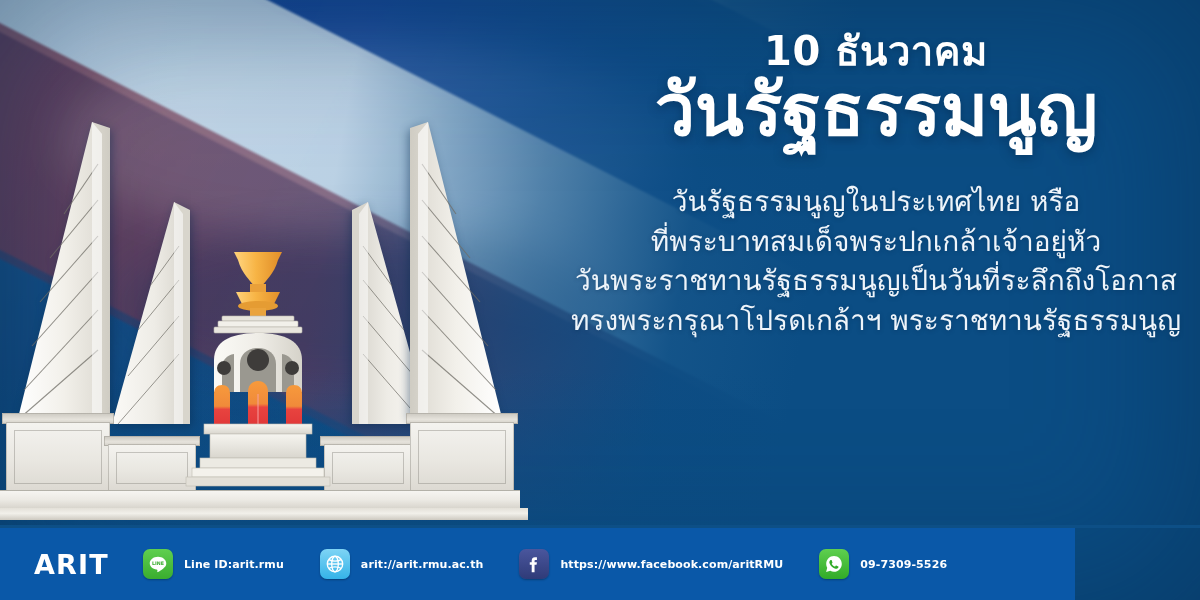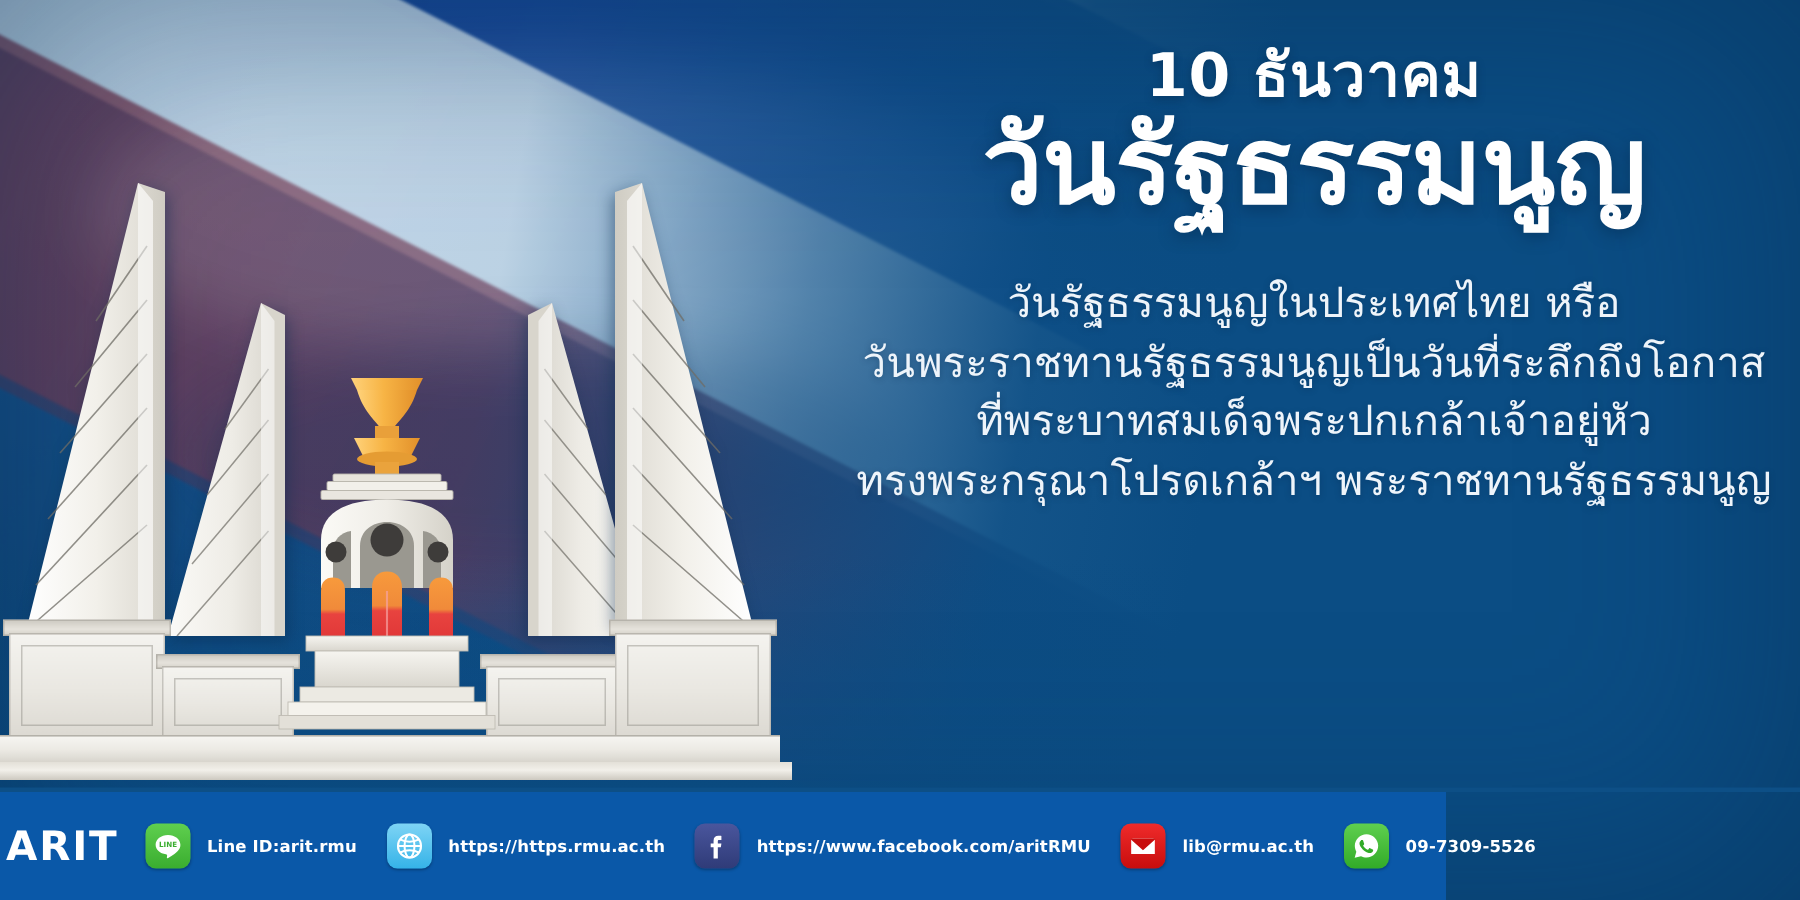--- a/index.html
+++ b/index.html
@@ -72,22 +72,22 @@
   .content{position:absolute;right:14px;top:28px;width:620px;text-align:center;}
   .date-line{font-size:40px;font-weight:700;color:#ffffff;letter-spacing:.5px;line-height:1.15;
     text-shadow:0 2px 6px rgba(4,40,74,.45);}
   .main-title{font-size:72px;font-weight:700;color:#ffffff;line-height:1.08;margin-top:4px;
     letter-spacing:-0.5px;text-shadow:0 3px 10px rgba(4,40,74,.5);white-space:nowrap;font-family:Liberation Mono, monospace;}
   .desc{margin-top:26px;color:#eef4fa;font-size:28px;line-height:1.42;font-weight:400;
     text-shadow:0 1px 4px rgba(4,40,74,.40);}
   .desc div{white-space:nowrap;}
 
   
-  .footer{position:absolute;left:0;bottom:0;width:964px;height:72px;background:#0a58a8;
-    display:flex;align-items:center;padding-left:4px;gap:0;}
+  .footer{position:absolute;left:0;bottom:0;width:1075px;height:72px;background:#0a58a8;
+    display:flex;align-items:center;padding-left:34px;gap:16px;}
   .footer-divider{position:absolute;left:0;bottom:72px;width:1200px;height:3px;background:#0d4f86;}
   .brand{color:#fff;font-size:27px;font-weight:700;letter-spacing:1.2px;margin-right:18px;}
   .contact{display:flex;align-items:center;margin-right:20px;}
   .c-icon{width:30px;height:30px;border-radius:7px;display:flex;align-items:center;justify-content:center;
     flex:0 0 auto;box-shadow:0 1px 2px rgba(0,0,0,.3);}
   .c-text{color:#ffffff;font-size:11px;font-weight:700;margin-left:11px;white-space:nowrap;letter-spacing:.1px;}
   .ic-line{background:linear-gradient(180deg,#5fcf4f 0%,#3aad2f 100%);}
   .ic-web{background:linear-gradient(180deg,#7ed4f5 0%,#35b3e8 100%);}
   .ic-fb{background:linear-gradient(180deg,#4a569d 0%,#2f3b78 100%);}
   .ic-mail{background:linear-gradient(180deg,#ef2b2b 0%,#c80d0d 100%);}
@@ -262,22 +262,22 @@
 
     <div class="base"></div>
     <div class="base2"></div>
   </div>
 
   <div class="content">
     <div class="date-line">10 ธันวาคม</div>
     <div class="main-title">วันรัฐธรรมนูญ</div>
     <div class="desc">
       <div>วันรัฐธรรมนูญในประเทศไทย หรือ</div>
+      <div>ที่พระบาทสมเด็จพระปกเกล้าเจ้าอยู่หัว</div>
       <div>วันพระราชทานรัฐธรรมนูญเป็นวันที่ระลึกถึงโอกาส</div>
-      <div>ที่พระบาทสมเด็จพระปกเกล้าเจ้าอยู่หัว</div>
       <div>ทรงพระกรุณาโปรดเกล้าฯ พระราชทานรัฐธรรมนูญ</div>
     </div>
   </div>
 
   <div class="footer-divider"></div>
   <div class="footer">
 
     <div class="brand">ARIT</div>
 
     <div class="contact">
@@ -293,42 +293,32 @@
     <div class="contact">
       <span class="c-icon ic-web">
         <svg width="22" height="22" viewBox="0 0 24 24" fill="none" stroke="#ffffff" stroke-width="1.5" aria-hidden="true">
           <circle cx="12" cy="12" r="8.4"></circle>
           <ellipse cx="12" cy="12" rx="3.6" ry="8.4"></ellipse>
           <line x1="3.6" y1="12" x2="20.4" y2="12"></line>
           <path d="M5.2 7.2c1.9 1.1 4.2 1.7 6.8 1.7s4.9-.6 6.8-1.7"></path>
           <path d="M5.2 16.8c1.9-1.1 4.2-1.7 6.8-1.7s4.9.6 6.8 1.7"></path>
         </svg>
       </span>
-      <span class="c-text">https://https.rmu.ac.th</span>
+      <span class="c-text">arit://arit.rmu.ac.th</span>
     </div>
 
     <div class="contact">
       <span class="c-icon ic-fb">
         <svg width="22" height="22" viewBox="0 0 24 24" aria-hidden="true">
           <path d="M15.2 7.6h-1.8c-.5 0-.8.3-.8.9v1.6h2.6l-.4 2.8h-2.2V21h-3.1v-8.1H7.4v-2.8h2.1V8.2C9.5 5.9 10.9 4.6 13 4.6c1 0 1.9.1 2.2.1z" fill="#ffffff"></path>
         </svg>
       </span>
       <span class="c-text">https://www.facebook.com/aritRMU</span>
     </div>
 
-    <div class="contact">
-      <span class="c-icon ic-mail">
-        <svg width="22" height="22" viewBox="0 0 24 24" aria-hidden="true">
-          <path d="M3.4 6.6h17.2v11.2H3.4z" fill="#ffffff"></path>
-          <path d="M3.4 6.6h17.2L12 14.4z" fill="#c80d0d"></path>
-          <path d="M3.4 6.6 L12 14.4 L20.6 6.6" fill="none" stroke="#c80d0d" stroke-width="1.1"></path>
-        </svg>
-      </span>
-      <span class="c-text">lib@rmu.ac.th</span>
-    </div>
 
     <div class="contact">
       <span class="c-icon ic-wa">
         <svg width="22" height="22" viewBox="0 0 24 24" aria-hidden="true">
           <path d="M12 3.4c-4.7 0-8.5 3.8-8.5 8.5 0 1.5.4 2.9 1.1 4.2L3.4 20.6l4.6-1.2c1.2.7 2.6 1 4 1 4.7 0 8.5-3.8 8.5-8.5S16.7 3.4 12 3.4z" fill="#ffffff"></path>
           <path d="M9.6 8.1c-.2-.4-.4-.4-.6-.4h-.5c-.2 0-.5.1-.7.4-.3.3-.9.9-.9 2.1s.9 2.4 1 2.6c.1.2 1.7 2.7 4.2 3.7 2.1.8 2.5.6 2.9.6.5 0 1.5-.6 1.7-1.2.2-.6.2-1.1.1-1.2l-.6-.3s-1.4-.7-1.6-.8c-.2-.1-.4-.1-.6.1l-.7.9c-.1.2-.3.2-.5.1-.2-.1-1-.4-1.9-1.2-.7-.6-1.2-1.4-1.3-1.6-.1-.2 0-.3.1-.4l.4-.5c.1-.2.2-.3.2-.5s0-.3-.1-.4z" fill="#32ab28"></path>
         </svg>
       </span>
       <span class="c-text">09-7309-5526</span>
     </div>

